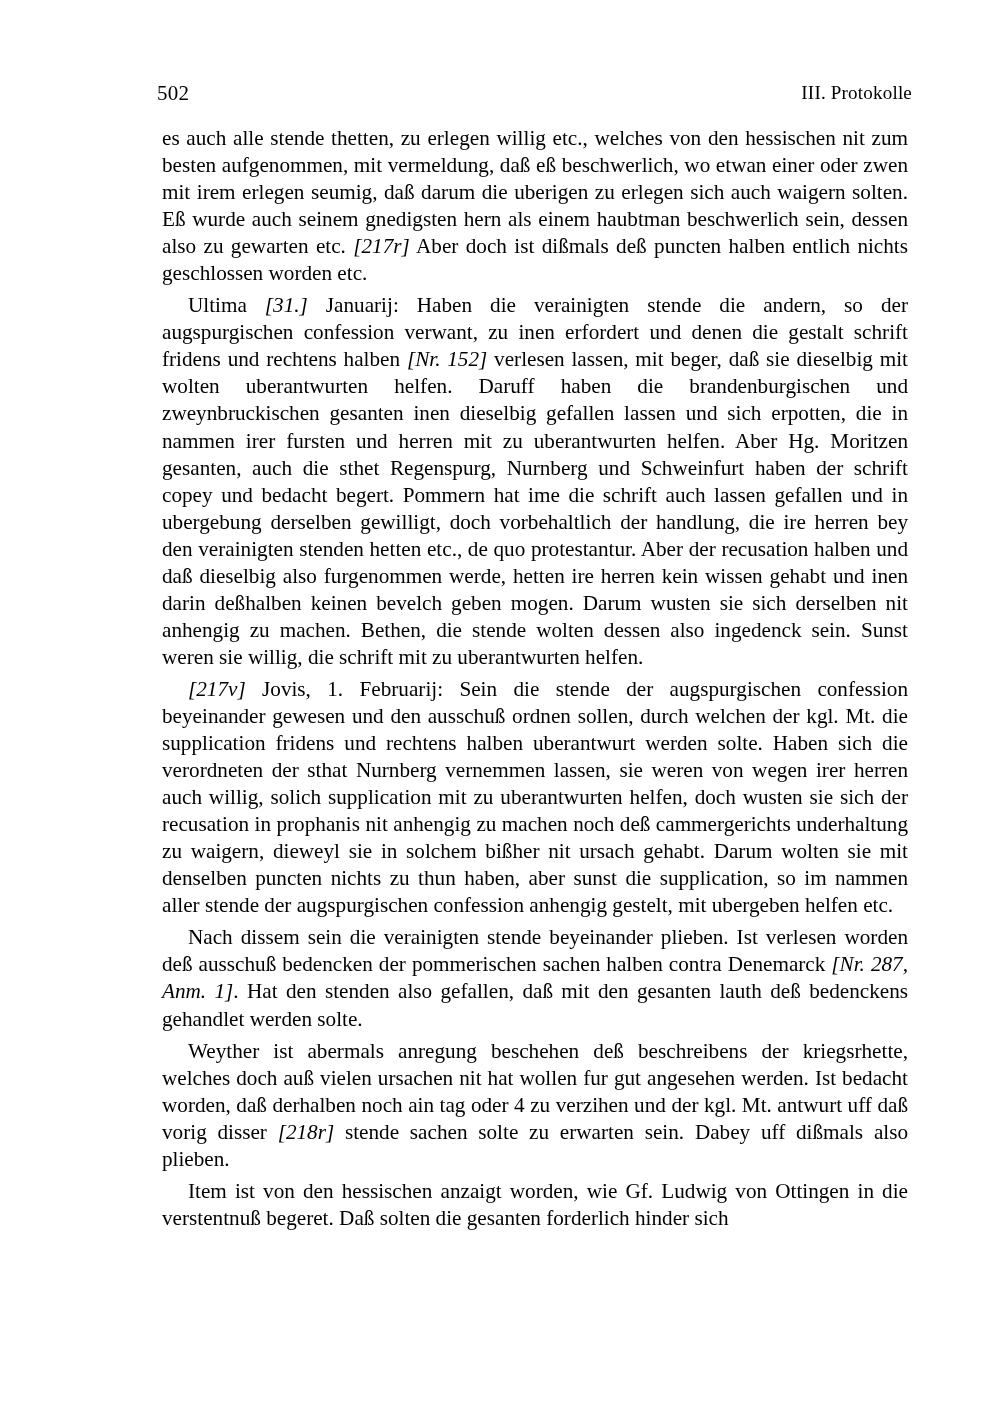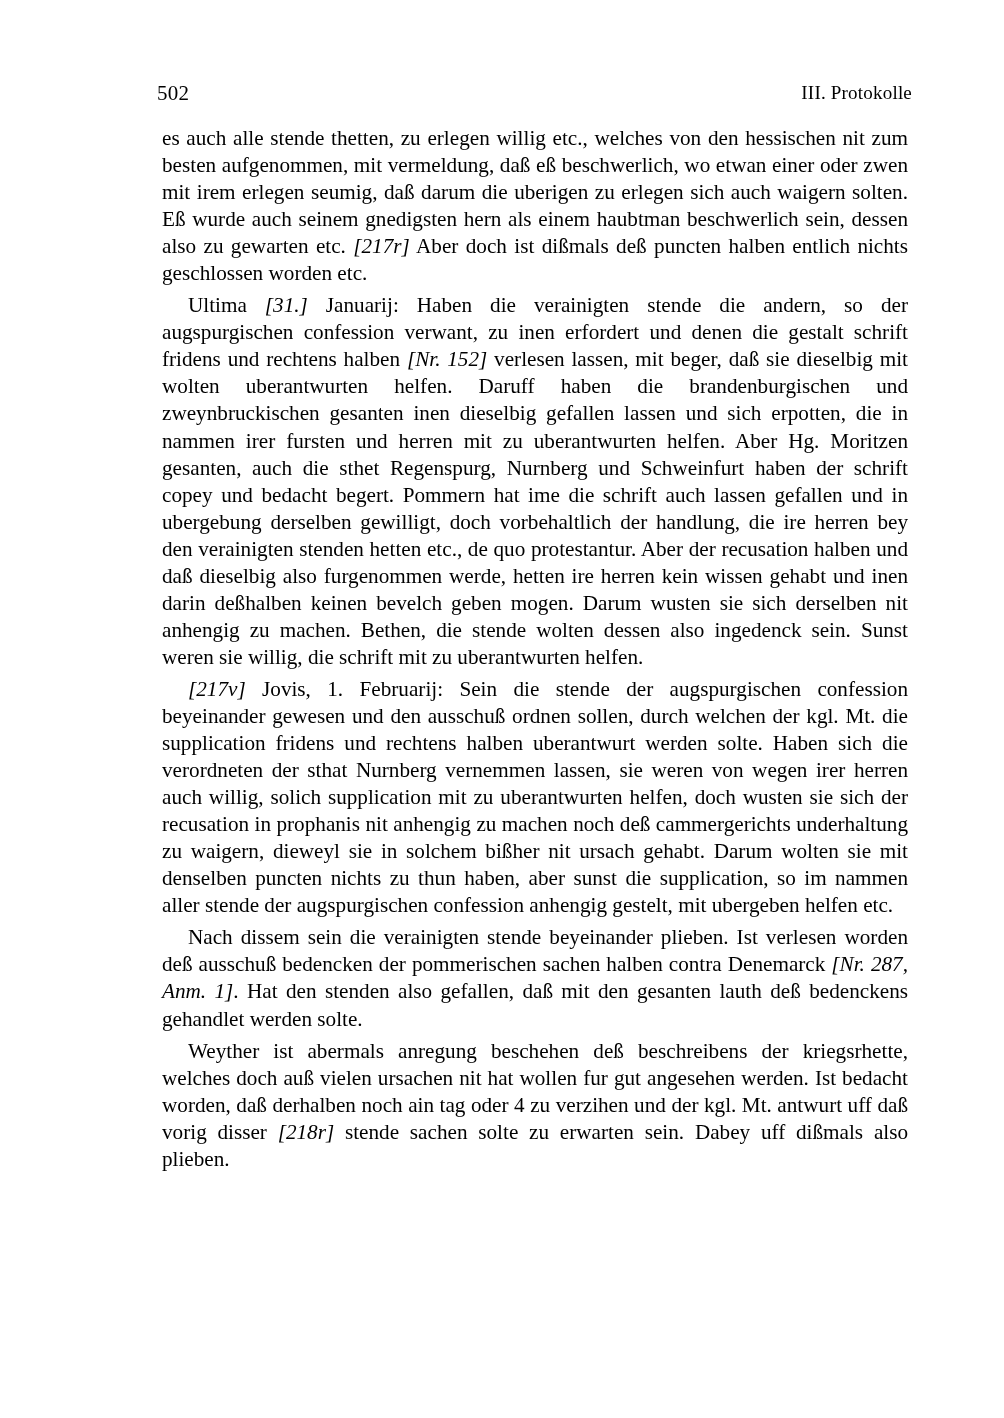--- a/index.html
+++ b/index.html
@@ -93,16 +93,17 @@
     <div class="runtitle">III. Protokolle</div>
   </div>
 
   <div class="textblock">
 
     <p class="para">es auch alle stende thetten, zu erlegen willig etc., welches von den hessischen nit zum besten aufgenommen, mit vermeldung, daß eß beschwerlich, wo etwan einer oder zwen mit irem erlegen seumig, daß darum die uberigen zu erlegen sich auch waigern solten. Eß wurde auch seinem gnedigsten hern als einem haubtman beschwerlich sein, dessen also zu gewarten etc. <i>[217r]</i> Aber doch ist dißmals deß puncten halben entlich nichts geschlossen worden etc.</p>
     <p class="para indent">Ultima <i>[31.]</i> Januarij: Haben die verainigten stende die andern, so der augspurgischen confession verwant, zu inen erfordert und denen die gestalt schrift fridens und rechtens halben <i>[Nr. 152]</i> verlesen lassen, mit beger, daß sie dieselbig mit wolten uberantwurten helfen. Daruff haben die brandenburgischen und zweynbruckischen gesanten inen dieselbig gefallen lassen und sich erpotten, die in nammen irer fursten und herren mit zu uberantwurten helfen. Aber Hg. Moritzen gesanten, auch die sthet Regenspurg, Nurnberg und Schweinfurt haben der schrift copey und bedacht begert. Pommern hat ime die schrift auch lassen gefallen und in ubergebung derselben gewilligt, doch vorbehaltlich der handlung, die ire herren bey den verainigten stenden hetten etc., de quo protestantur. Aber der recusation halben und daß dieselbig also furgenommen werde, hetten ire herren kein wissen gehabt und inen darin deßhalben keinen bevelch geben mogen. Darum wusten sie sich derselben nit anhengig zu machen. Bethen, die stende wolten dessen also ingedenck sein. Sunst weren sie willig, die schrift mit zu uberantwurten helfen.</p>
     <p class="para indent"><i>[217v]</i> Jovis, 1. Februarij: Sein die stende der augspurgischen confession beyeinander gewesen und den ausschuß ordnen sollen, durch welchen der kgl. Mt. die supplication fridens und rechtens halben uberantwurt werden solte. Haben sich die verordneten der sthat Nurnberg vernemmen lassen, sie weren von wegen irer herren auch willig, solich supplication mit zu uberantwurten helfen, doch wusten sie sich der recusation in prophanis nit anhengig zu machen noch deß cammergerichts underhaltung zu waigern, dieweyl sie in solchem bißher nit ursach gehabt. Darum wolten sie mit denselben puncten nichts zu thun haben, aber sunst die supplication, so im nammen aller stende der augspurgischen confession anhengig gestelt, mit ubergeben helfen etc.</p>
     <p class="para indent">Nach dissem sein die verainigten stende beyeinander plieben. Ist verlesen worden deß ausschuß bedencken der pommerischen sachen halben contra Denemarck <i>[Nr. 287, Anm. 1]</i>. Hat den stenden also gefallen, daß mit den gesanten lauth deß bedenckens gehandlet werden solte.</p>
     <p class="para indent">Weyther ist abermals anregung beschehen deß beschreibens der kriegsrhette, welches doch auß vielen ursachen nit hat wollen fur gut angesehen werden. Ist bedacht worden, daß derhalben noch ain tag oder 4 zu verzihen und der kgl. Mt. antwurt uff daß vorig disser <i>[218r]</i> stende sachen solte zu erwarten sein. Dabey uff dißmals also plieben.</p>
+    <p class="para indent">Item ist von den hessischen anzaigt worden, wie Gf. Ludwig von Ottingen in die verstentnuß begeret. Daß solten die gesanten forderlich hinder sich</p>
 
   </div>
 
 </div>
 
 </body></html>

